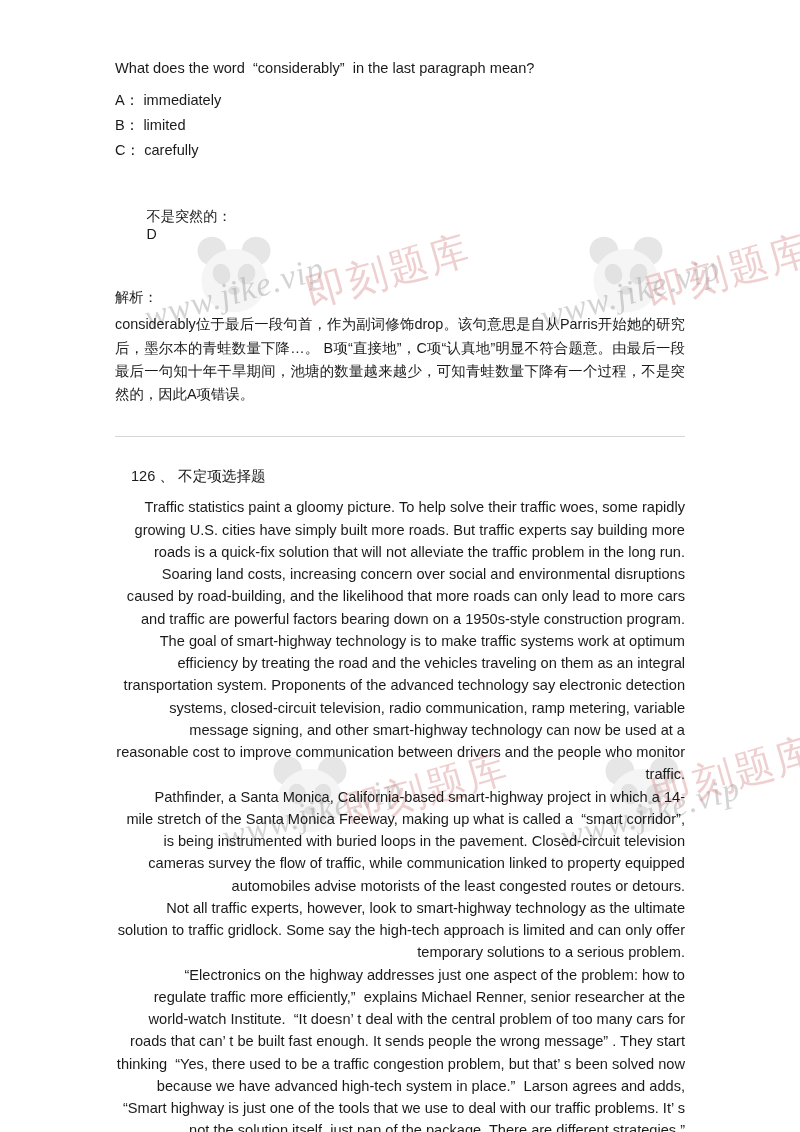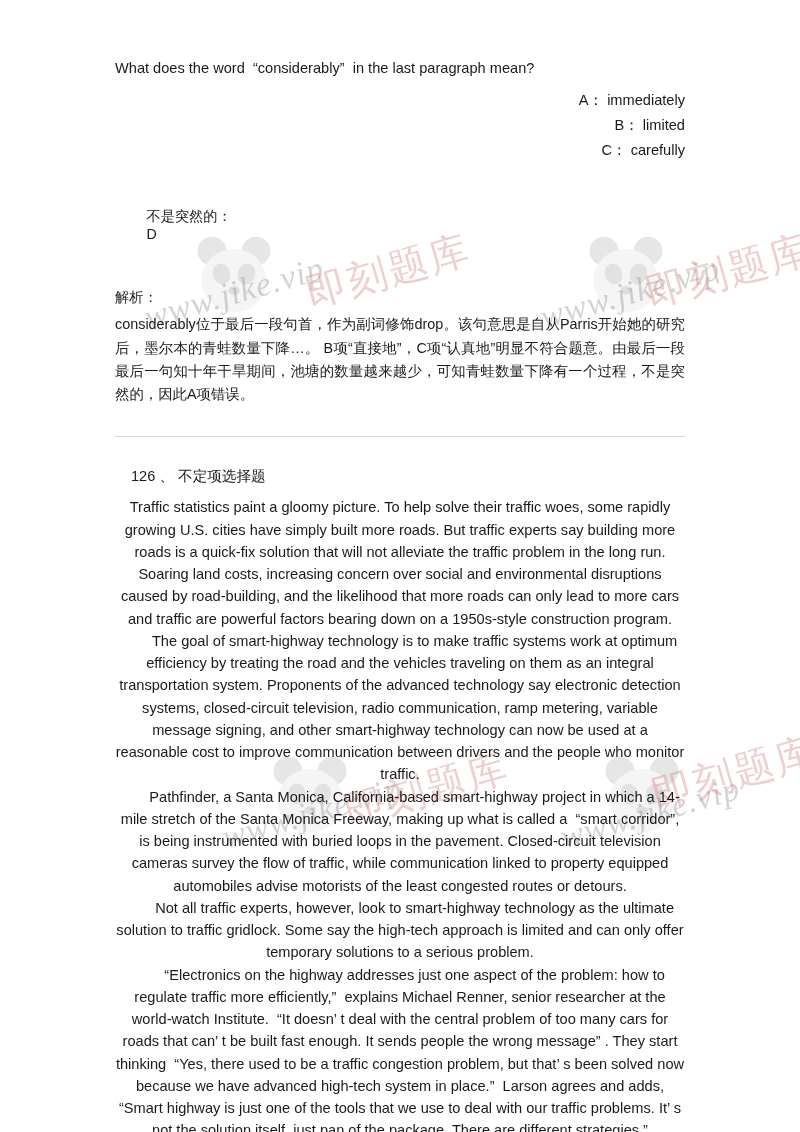--- a/index.html
+++ b/index.html
@@ -65,21 +65,21 @@
     margin: 0 115px 0 115px;
     width: 570px;
   }
 
   .q-stem {
     font-size: 14.6px;
     line-height: 1.5;
     margin-top: 58px;
     white-space: pre-wrap;
   }
-  .opt-list { margin-top: 8px; text-align: right; }
+  .opt-list { margin-top: 8px; }
   .opt-row {
     font-size: 14.6px;
     line-height: 1.72;
     white-space: pre-wrap;
   }
 
   .answer-row {
     font-size: 14.2px;
     margin-top: 28px;
     white-space: pre-wrap;
@@ -111,21 +111,21 @@
     margin-top: 30px;
     white-space: pre-wrap;
     margin-left: 16px;
   }
 
   .passage { margin-top: 10px; }
   .passage p {
     font-size: 14.6px;
     line-height: 1.525;
     margin: 0;
-    text-align: center;
+    text-align: right;
     white-space: pre-wrap;
   }
   .passage p.indent { text-indent: 2em; }
 </style>
 </head>
 <body>
 
 <div id="watermark-layer">
 
   <svg class="wm-panda" style="left:186px;  top:228px;" viewBox="0 0 100 100">

